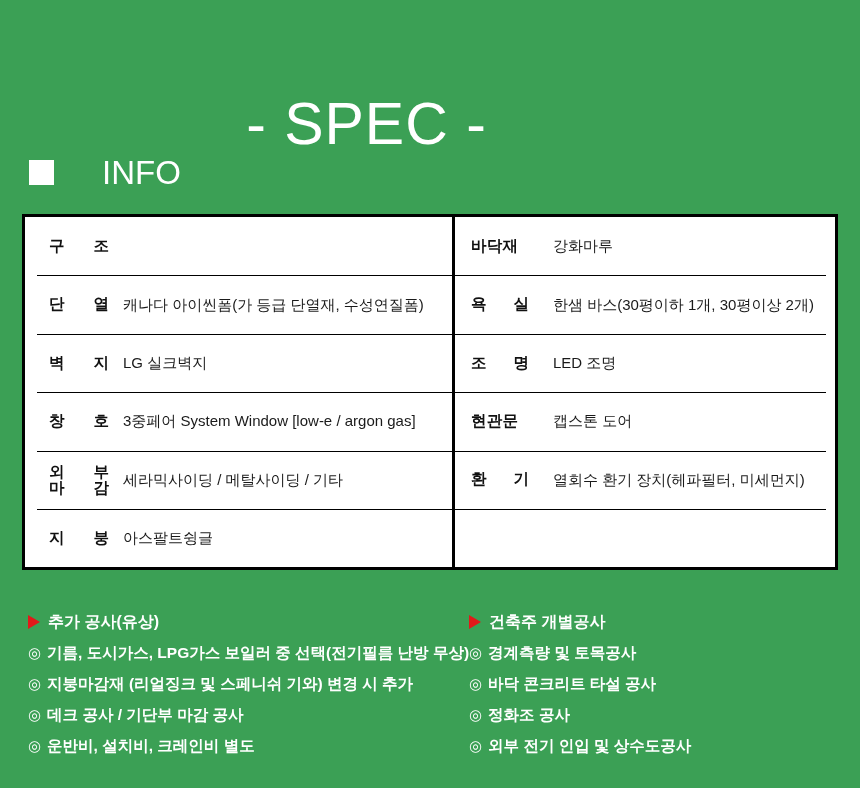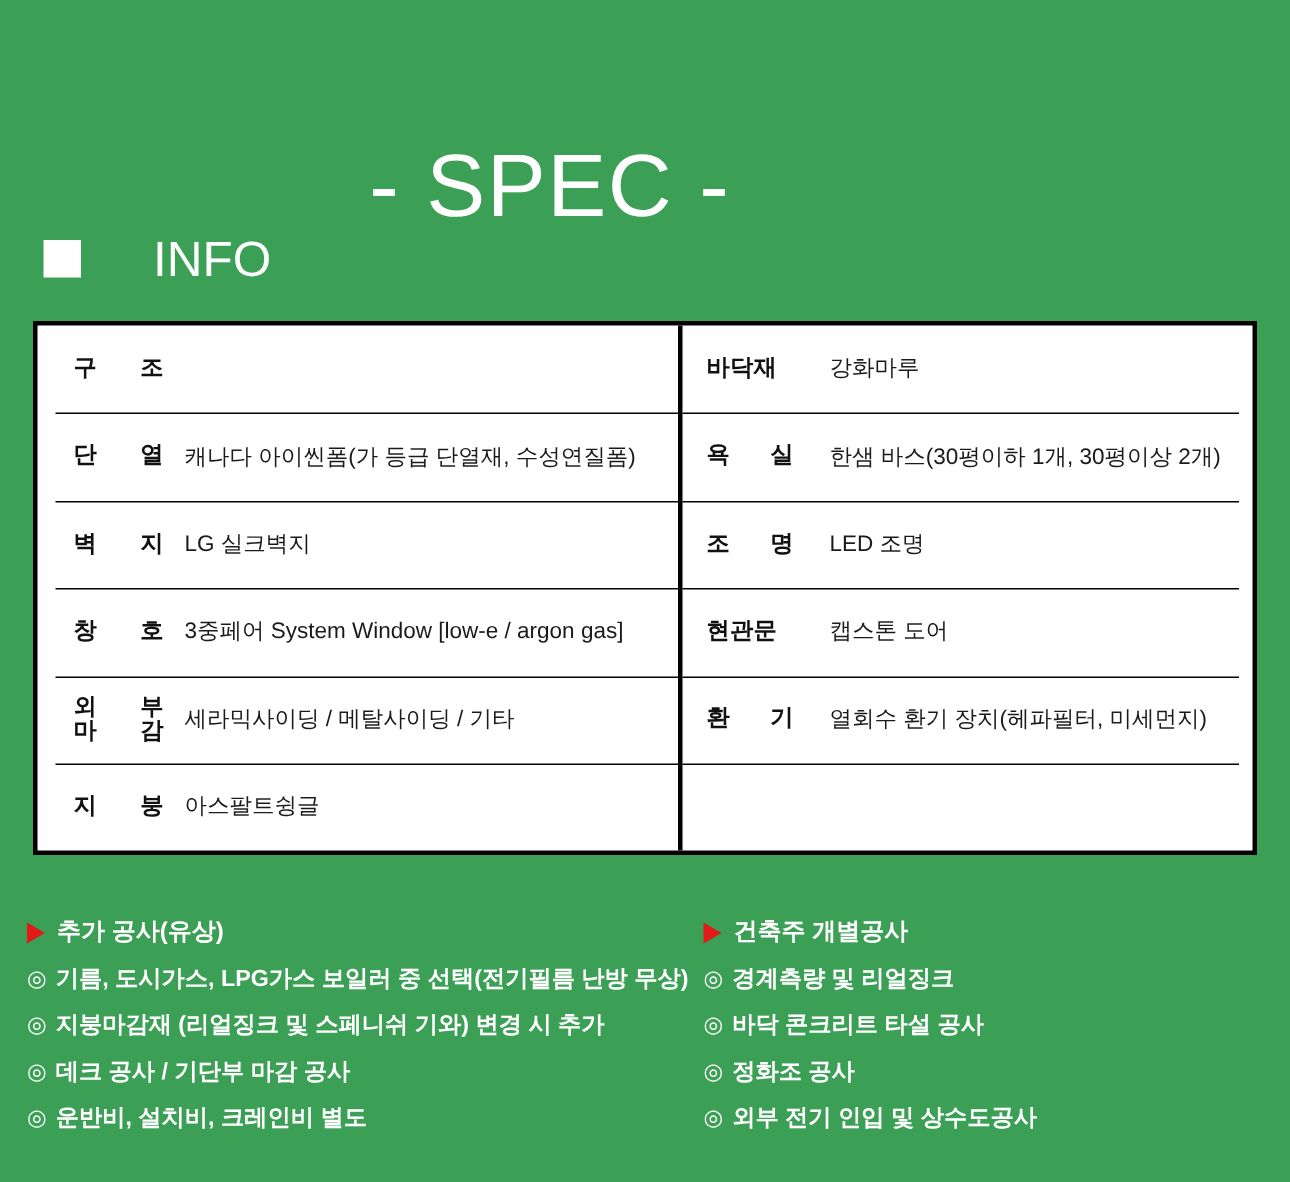--- a/index.html
+++ b/index.html
@@ -164,21 +164,21 @@
     top: 606px;
     left: 0;
     width: 860px;
     display: flex;
   }
   .note-col {
     box-sizing: border-box;
   }
   .note-col-left {
     width: 455px;
-    padding-left: 18px;
+    padding-left: 28px;
   }
   .note-col-right {
     width: 405px;
     padding-left: 14px;
   }
   .note-head {
     display: flex;
     align-items: center;
     gap: 8px;
     color: #ffffff;
@@ -354,21 +354,21 @@
     </div>
   </div>
 
   <div class="note-col note-col-right">
     <div class="note-head">
       <span class="tri-icon"></span>
       <span>건축주 개별공사</span>
     </div>
     <div class="note-item">
       <span class="dot-icon">◎</span>
-      <span>경계측량 및 리얼징크</span>
+      <span>경계측량 및 토목공사</span>
     </div>
     <div class="note-item">
       <span class="dot-icon">◎</span>
       <span>바닥 콘크리트 타설 공사</span>
     </div>
     <div class="note-item">
       <span class="dot-icon">◎</span>
       <span>정화조 공사</span>
     </div>
     <div class="note-item">

